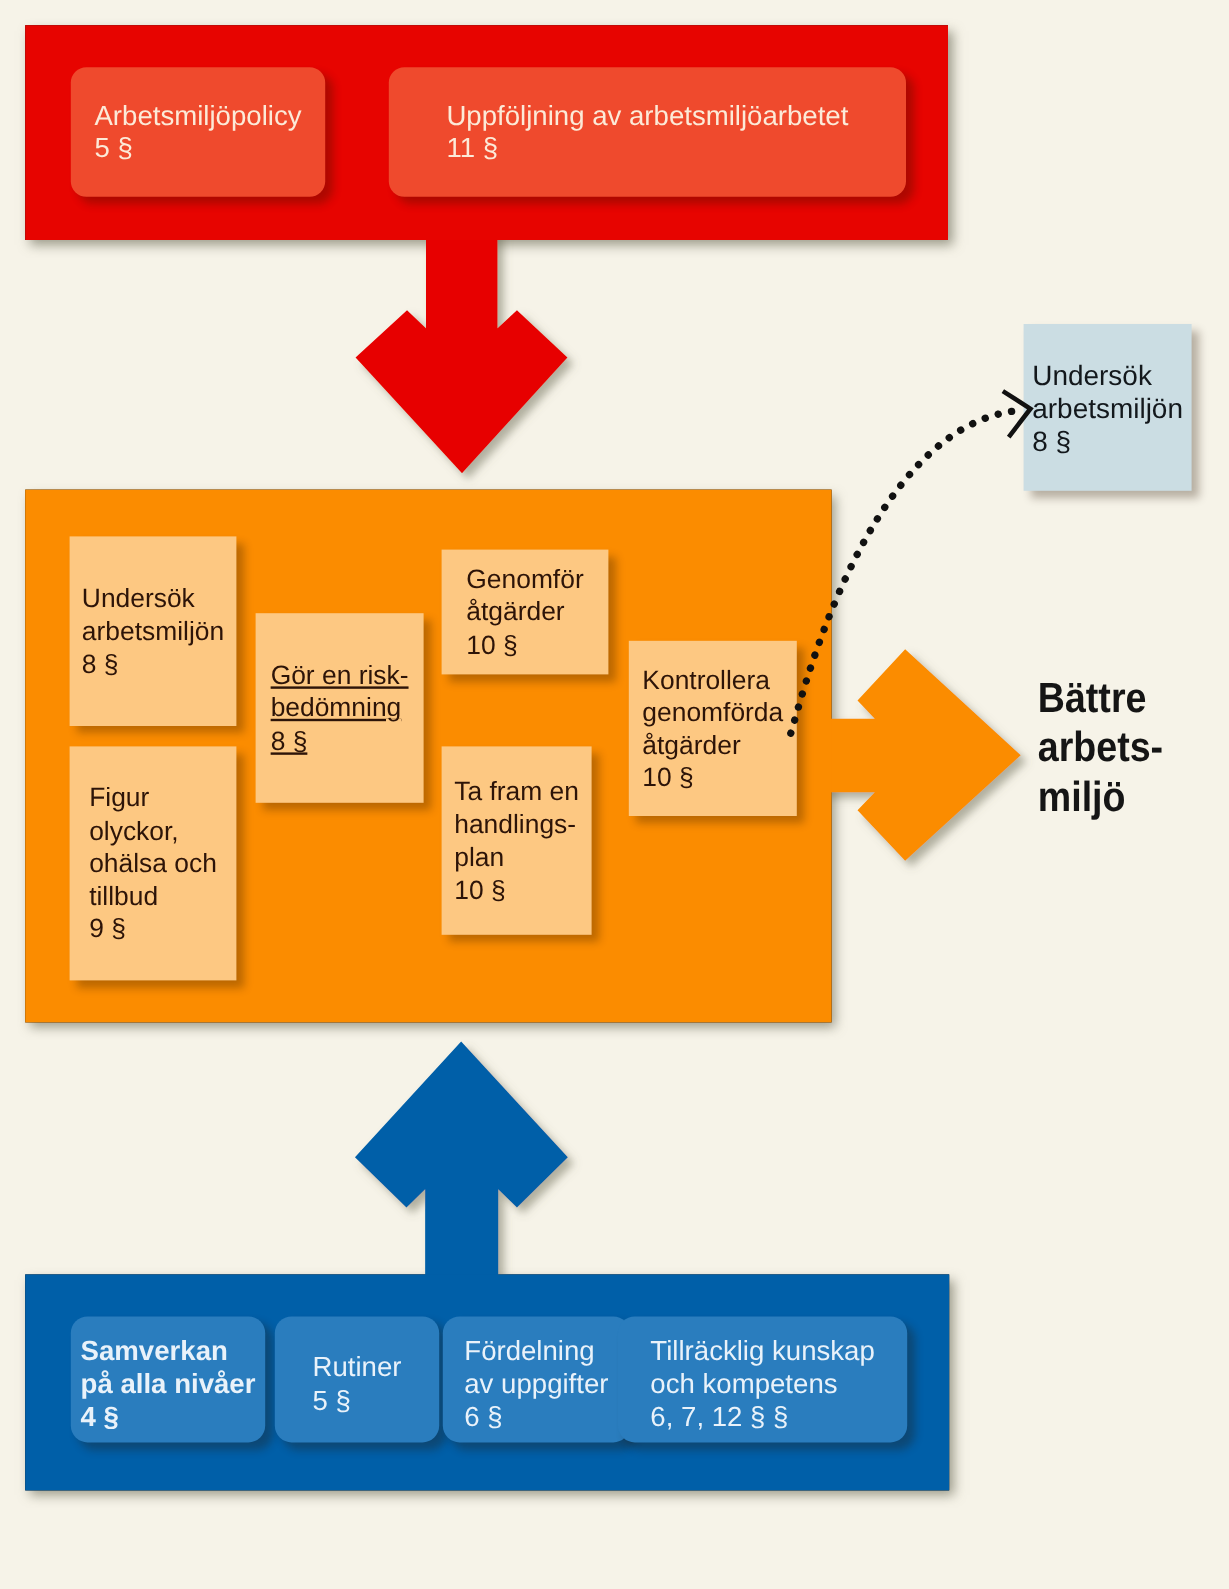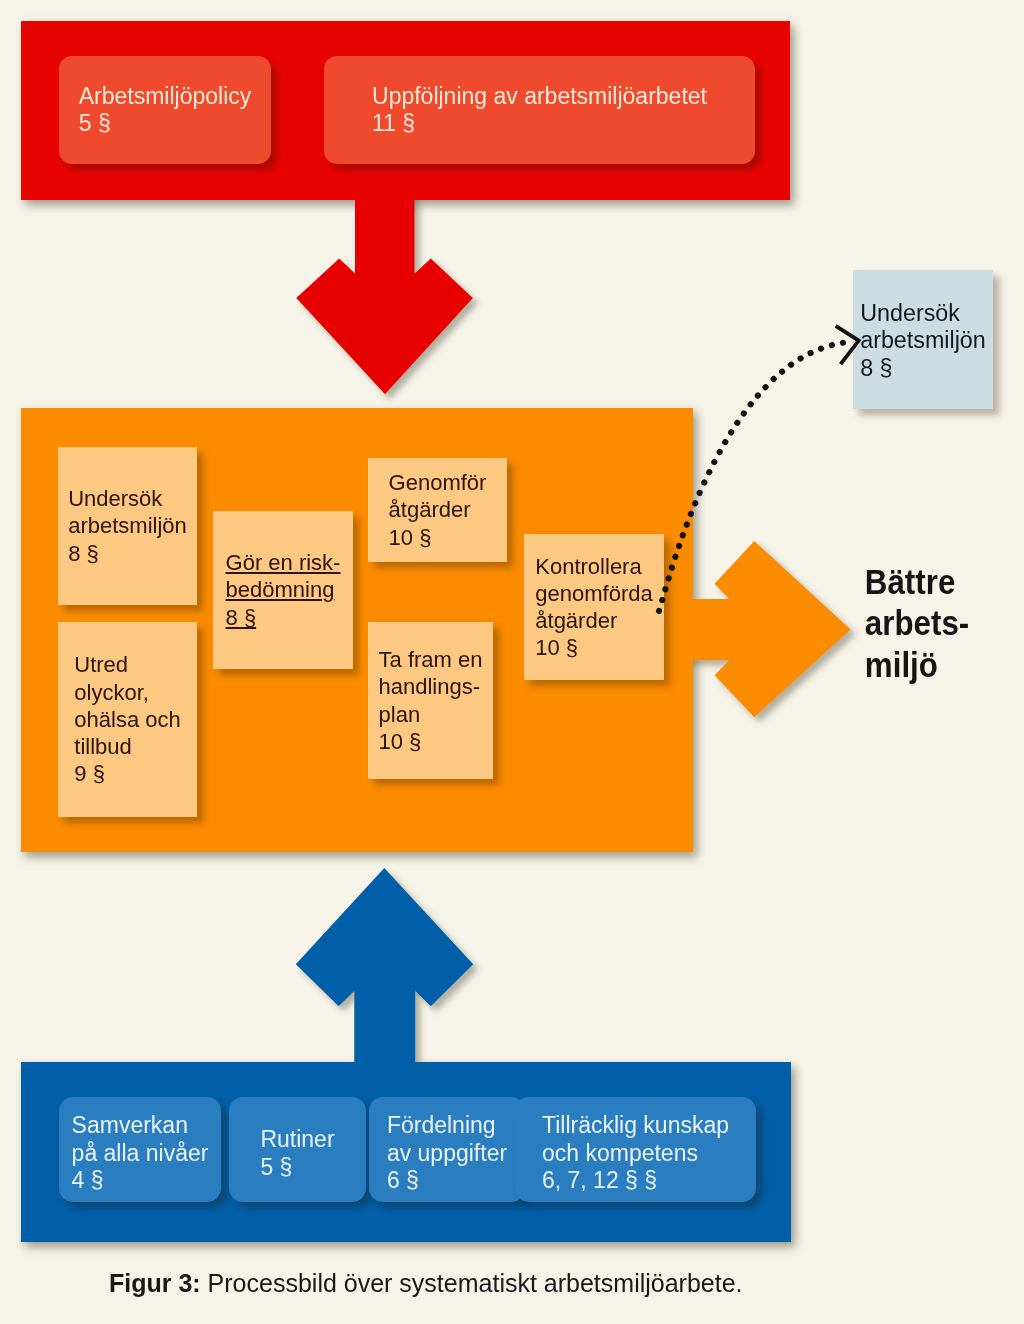--- a/index.html
+++ b/index.html
@@ -28,21 +28,21 @@
   #o-utred      {left:58px; top:622px; width:139px; height:195px;}
   #o-risk       {left:213px;top:511px; width:140px; height:158px;text-decoration:underline;}
   #o-genomfor   {left:368px;top:458px; width:139px; height:104px;}
   #o-handling   {left:368px;top:622px; width:125px; height:157px;}
   #o-kontrollera{left:524px;top:534px; width:140px; height:146px;}
 
   
   #blue-band{left:21px;top:1062px;width:770px;height:180px;background:#005fa8;}
   .b-card{background:#2a7dbe;border-radius:14px;color:#e9f2fa;font-size:23px;line-height:27.5px;}
   .b-card > div{position:relative;top:4px;}
-  #b-samverkan {left:59px; top:1097px;width:162px;height:105px;}
+  #b-samverkan {left:59px; top:1097px;width:162px;height:105px;font-weight:bold;}
   #b-rutiner   {left:229px;top:1097px;width:137px;height:105px;}
   #b-fordelning{left:369px;top:1097px;width:156px;height:105px;}
   #b-kunskap   {left:515px;top:1097px;width:241px;height:105px;}
 
   
   #blue-side > div{position:relative;top:1.5px;}
   #blue-side{left:853px;top:270px;width:140px;height:139px;background:#cbdde3;color:#13181c;font-size:23.3px;line-height:27.3px;}
 
   #better{left:858px;top:561px;width:130px;font-weight:bold;font-size:35px;line-height:41.3px;color:#151515;text-align:left;}
   #better > div{transform:scaleX(0.895);}
@@ -88,21 +88,21 @@
   <div class="abs band" id="orange-band"></div>
   <div class="abs ctr o-card card-sh" id="o-undersok">
       <div>
     <div>Undersök</div>
     <div>arbetsmiljön</div>
     <div>8 §</div>
   </div>
     </div>
   <div class="abs ctr o-card card-sh" id="o-utred">
       <div>
-    <div>Utred</div>
+    <div>Figur</div>
     <div>olyckor,</div>
     <div>ohälsa och</div>
     <div>tillbud</div>
     <div>9 §</div>
   </div>
     </div>
   <div class="abs ctr o-card card-sh" id="o-risk">
       <div>
     <div>Gör en risk-</div>
     <div>bedömning</div>
@@ -175,17 +175,14 @@
     <div>Bättre</div>
     <div>arbets-</div>
     <div>miljö</div>
   </div>
 
   <svg class="abs" id="dotted" width="1024" height="1324" viewBox="0 0 1024 1324">
     <path fill="none" stroke="#111111" stroke-width="6.1" stroke-linecap="round" stroke-dasharray="0.1 11.267" d="M659,611 C 666.5,588.9 720.1,359.3 845,342.5"></path>
     <path fill="none" stroke="#111111" stroke-width="3.8" stroke-linecap="butt" stroke-linejoin="miter" d="M835.7,325.9 L858.7,340.6 L840.6,364.2"></path>
   </svg>
 
-  <div class="abs" id="caption">
-    <b>Figur 3:</b><span> Processbild över systematiskt arbetsmiljöarbete.</span>
-  </div>
 
 </div>
 
 </body></html>

